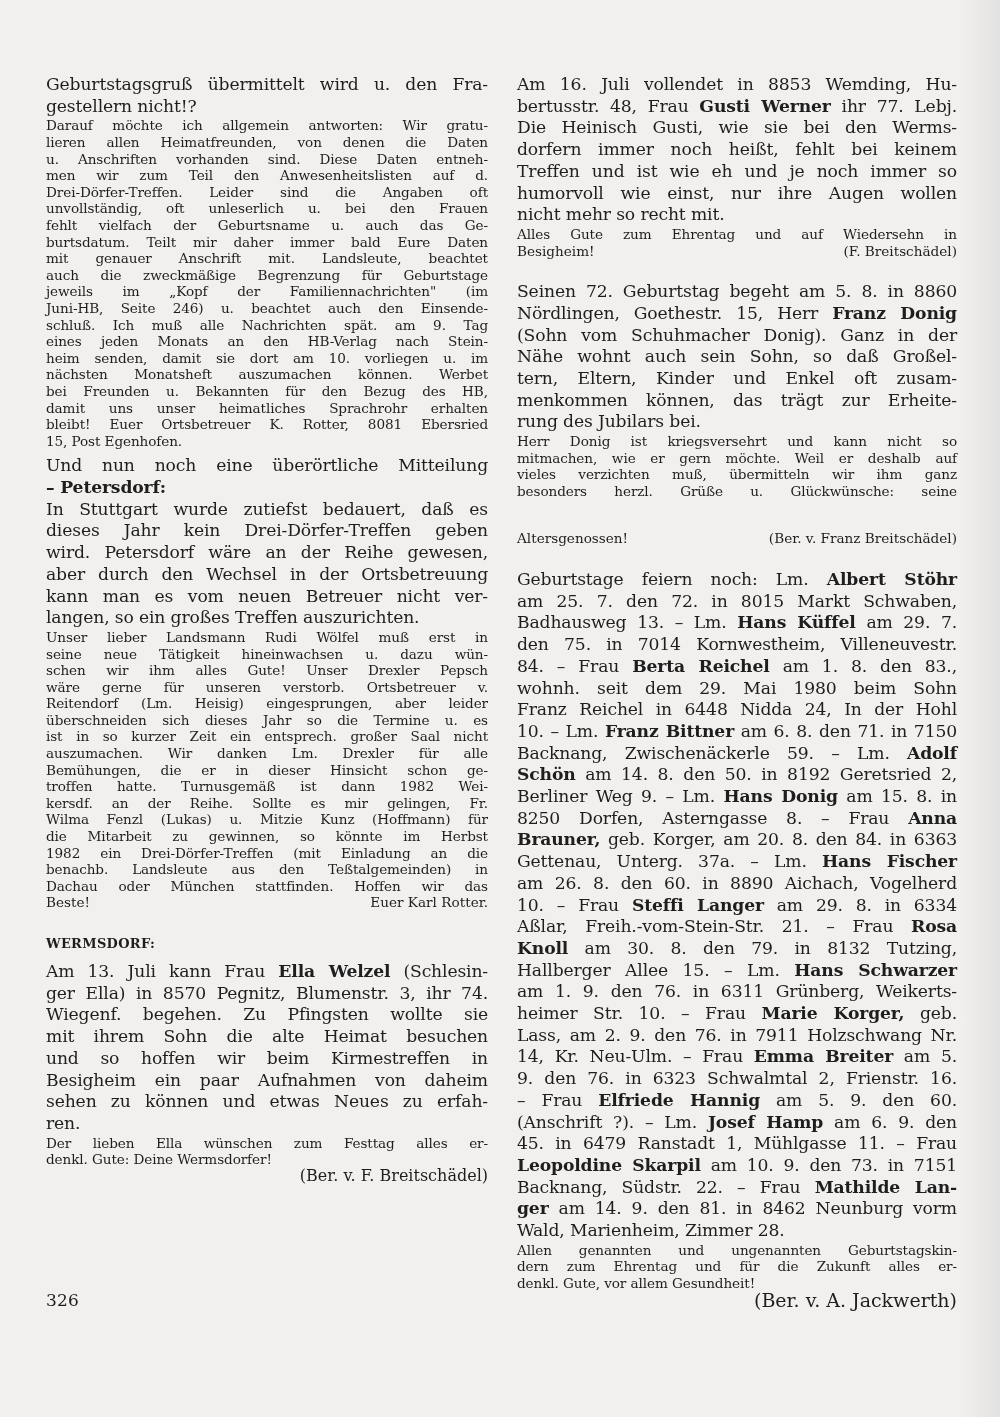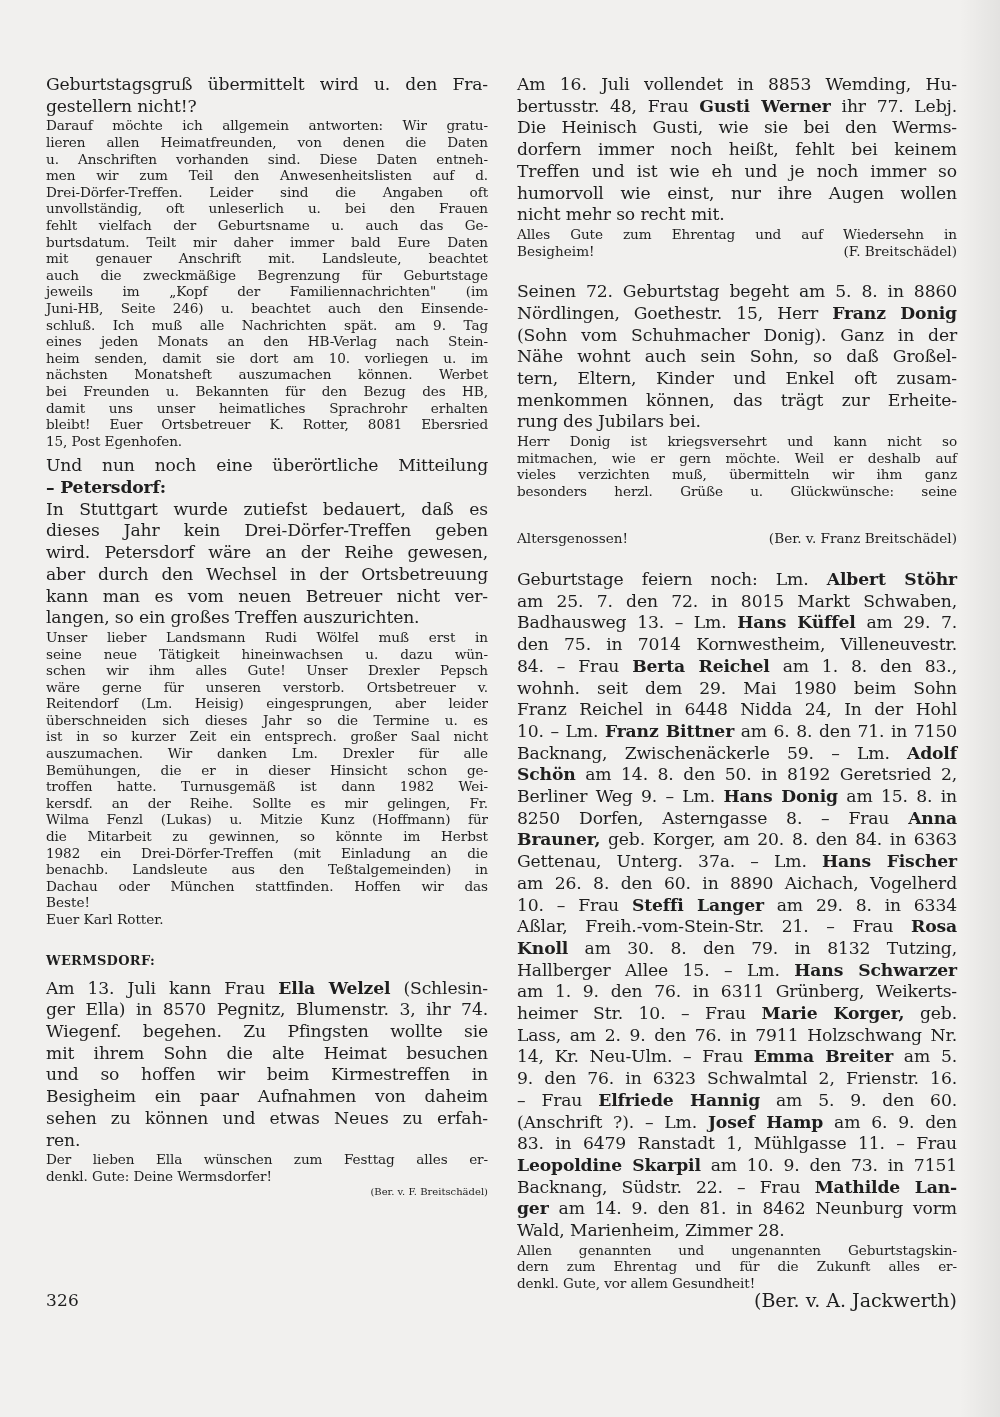--- a/index.html
+++ b/index.html
@@ -29,21 +29,21 @@
   b { font-weight: bold; }
   .gap-s { height: 6px; }
   .gap-l { height: 22px; }
   .heading {
     font-weight: bold; font-size: 13px; line-height: 22px; letter-spacing: 0.3px;
   }
   .page-number {
     position: absolute; left: 46px; top: 1290px;
     font-size: 17px; letter-spacing: 0.2px;
   }
-  .sig-row { display: flex; justify-content: space-between; white-space: nowrap; }
+  .sig-row { display: flex; justify-content: space-between; white-space: nowrap; gap: 23px; }
   .sig-row.end { justify-content: flex-end; }
 </style>
 </head>
 <body>
 
 <div class="page-shade"></div>
 
 <div class="col left">
 
   <div class="block big">
@@ -102,21 +102,21 @@
       <span class="line">Bemühungen, die er in dieser Hinsicht schon ge-</span>
       <span class="line">troffen hatte. Turnusgemäß ist dann 1982 Wei-</span>
       <span class="line">kersdf. an der Reihe. Sollte es mir gelingen, Fr.</span>
       <span class="line">Wilma Fenzl (Lukas) u. Mitzie Kunz (Hoffmann) für</span>
       <span class="line">die Mitarbeit zu gewinnen, so könnte im Herbst</span>
       <span class="line">1982 ein Drei-Dörfer-Treffen (mit Einladung an die</span>
       <span class="line">benachb. Landsleute aus den Teßtalgemeinden) in</span>
       <span class="line">Dachau oder München stattfinden. Hoffen wir das</span>
     </div>
   <div class="block small">
-    <div class="sig-row" style="font-size:13.6px;line-height:16.6px;flex-direction:column;">
+    <div class="sig-row" style="font-size:13.6px;line-height:16.6px;">
       <span>Beste!</span>
       <span>Euer Karl Rotter.</span>
     </div>
   </div>
 
   <div class="gap-l"></div>
 
   <div class="heading">WERMSDORF:</div>
 
   <div class="gap-s"></div>
@@ -130,21 +130,21 @@
       <span class="line">Besigheim ein paar Aufnahmen von daheim</span>
       <span class="line">sehen zu können und etwas Neues zu erfah-</span>
       <span class="line last">ren.</span>
     </div>
 
   <div class="block small" id="werms-wish">
       <span class="line">Der lieben Ella wünschen zum Festtag alles er-</span>
       <span class="line last">denkl. Gute: Deine Wermsdorfer!</span>
     </div>
   <div class="block small">
-    <div class="sig-row end" style="font-size:10px;line-height:16.6px;">
+    <div class="sig-row end" style="font-size:16px;line-height:16.6px;">
       <span>(Ber. v. F. Breitschädel)</span>
     </div>
   </div>
 </div>
 
 <div class="page-number">326</div>
 
 <div class="col right">
 
   <div class="block big" id="gusti-entry">
@@ -212,21 +212,21 @@
       <span class="line"><span>Aßlar, Freih.-vom-Stein-Str. 21. – Frau </span><b>Rosa</b></span>
       <span class="line"><b>Knoll</b><span> am 30. 8. den 79. in 8132 Tutzing,</span></span>
       <span class="line"><span>Hallberger Allee 15. – Lm. </span><b>Hans Schwarzer</b></span>
       <span class="line"><span>am 1. 9. den 76. in 6311 Grünberg, Weikerts-</span></span>
       <span class="line"><span>heimer Str. 10. – Frau </span><b>Marie Korger,</b><span> geb.</span></span>
       <span class="line"><span>Lass, am 2. 9. den 76. in 7911 Holzschwang Nr.</span></span>
       <span class="line"><span>14, Kr. Neu-Ulm. – Frau </span><b>Emma Breiter</b><span> am 5.</span></span>
       <span class="line"><span>9. den 76. in 6323 Schwalmtal 2, Frienstr. 16.</span></span>
       <span class="line"><span>– Frau </span><b>Elfriede Hannig</b><span> am 5. 9. den 60.</span></span>
       <span class="line"><span>(Anschrift ?). – Lm. </span><b>Josef Hamp</b><span> am 6. 9. den</span></span>
-      <span class="line"><span>83. in 6479 Ranstadt 1, Mühlgasse 11. – Frau</span></span>
+      <span class="line"><span>45. in 6479 Ranstadt 1, Mühlgasse 11. – Frau</span></span>
       <span class="line"><b>Leopoldine Skarpil</b><span> am 10. 9. den 73. in 7151</span></span>
       <span class="line"><span>Backnang, Südstr. 22. – Frau </span><b>Mathilde Lan-</b></span>
       <span class="line"><b>ger</b><span> am 14. 9. den 81. in 8462 Neunburg vorm</span></span>
       <span class="line last"><span>Wald, Marienheim, Zimmer 28.</span></span>
     </div>
 
   <div class="block small" id="closing-wish">
       <span class="line">Allen genannten und ungenannten Geburtstagskin-</span>
       <span class="line">dern zum Ehrentag und für die Zukunft alles er-</span>
       <span class="line last">denkl. Gute, vor allem Gesundheit!</span>

